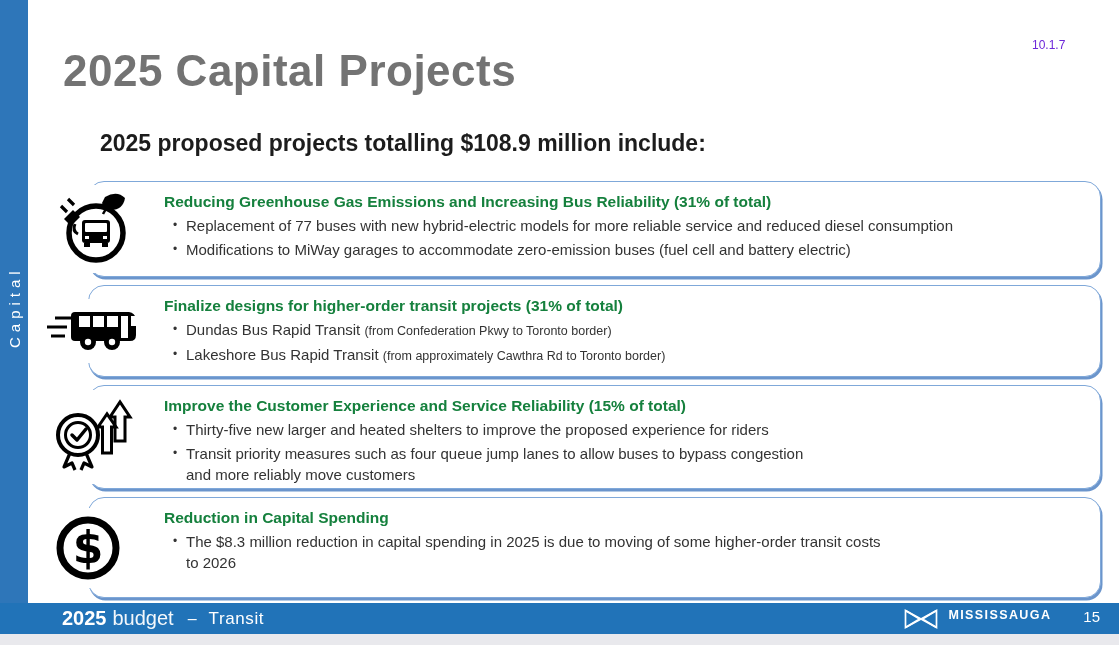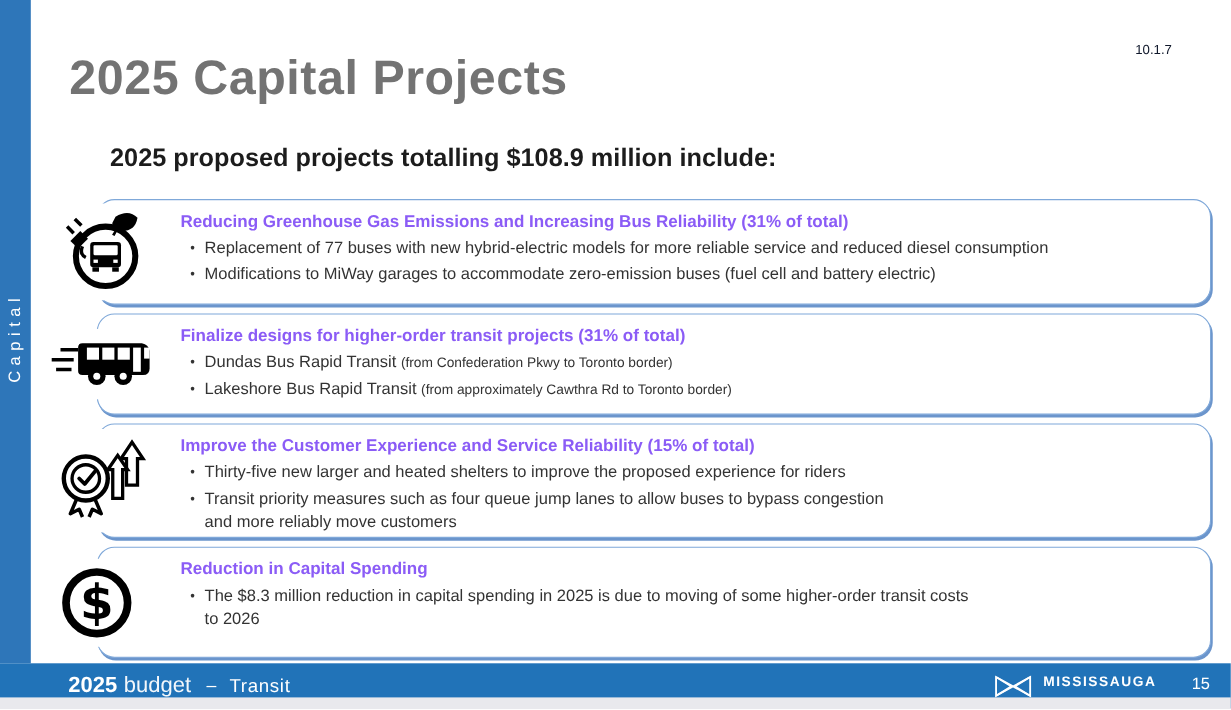--- a/index.html
+++ b/index.html
@@ -8,52 +8,52 @@
     font-family:"Liberation Sans",sans-serif;overflow:hidden;color:#111;
   }
   
   .side-strip{position:absolute;left:0;top:0;width:28px;height:603px;background:#2e76b9;}
   .side-label{
     position:absolute;left:0;top:225px;width:28px;height:165px;
     display:flex;align-items:center;justify-content:center;
     writing-mode:vertical-rl;transform:rotate(180deg);
     color:#fff;font-size:15px;letter-spacing:5px;
   }
-  .slide-code{position:absolute;left:1032px;top:38px;font-size:12px;color:#0f172a;}
+  .slide-code{position:absolute;left:1032px;top:38px;font-size:12px;color:#6d28d9;}
   .page-title{
     position:absolute;left:63px;top:46px;margin:0;
     font-size:44px;font-weight:800;letter-spacing:0.5px;color:#737373;
   }
   .page-subtitle{position:absolute;left:100px;top:130px;margin:0;font-size:23px;color:#1c1c1c;font-weight:bold;}
 
   .cards{position:absolute;left:88px;top:181px;width:1013px;display:flex;flex-direction:column;gap:8px;}
   .card{
     position:relative;box-sizing:border-box;background:#fff;
     border:1.6px solid #7fa8d9;border-radius:16px;
     box-shadow:1.5px 2.5px 0 #6b95cc;
     padding:9px 14px 6px 75px;
   }
   .card.h1{height:96px;} .card.h2{height:92px;} .card.h3{height:104px;} .card.h4{height:101px;}
-  .card-title{margin:2px 0 4px 0;font-size:15.5px;font-weight:bold;color:#8b5cf6;}
+  .card-title{margin:2px 0 4px 0;font-size:15.5px;font-weight:bold;color:#15803d;}
   .bullet{display:flex;margin:3px 0 2px 0;font-size:15px;color:#333;line-height:1.4;}
   .dot{width:22px;flex:0 0 22px;text-align:center;font-size:12px;line-height:1.7;color:#333;}
   .bullet-text{flex:1;}
   .note{font-size:12.5px;color:#333;}
   .w-narrow-1{max-width:645px;}
   .w-narrow-2{max-width:700px;}
 
   .icon-wrap{
     position:absolute;top:50%;transform:translateY(-50%);
     background:#fff;display:flex;align-items:center;justify-content:center;padding:3px 0;
   }
   .iw1{left:-43px;width:100px;} .iw2{left:-52px;width:112px;} .iw3{left:-46px;width:95px;} .iw4{left:-40px;width:78px;}
 
   
   .footer{
-    position:absolute;left:0;top:603px;width:1119px;height:41px;background:#2173b8;
+    position:absolute;left:0;top:603px;width:1119px;height:31px;background:#2173b8;
     display:flex;align-items:center;box-sizing:border-box;padding:0 19px 0 62px;color:#fff;
   }
   .f-year{font-size:20px;font-weight:800;}
   .f-brand{font-size:20px;font-weight:400;margin-left:6px;opacity:.95;}
   .f-sep{font-size:16px;margin:0 12px 0 14px;}
   .f-section{font-size:17px;letter-spacing:0.6px;}
   .f-right{margin-left:auto;display:flex;}
   .f-wordmark{font-size:12.5px;font-weight:bold;letter-spacing:1.4px;margin-left:9px;}
   .f-page{font-size:15px;margin-left:32px;}
   .bottom-strip{position:absolute;left:0;top:634px;width:1119px;height:11px;background:#e9e9ed;}

